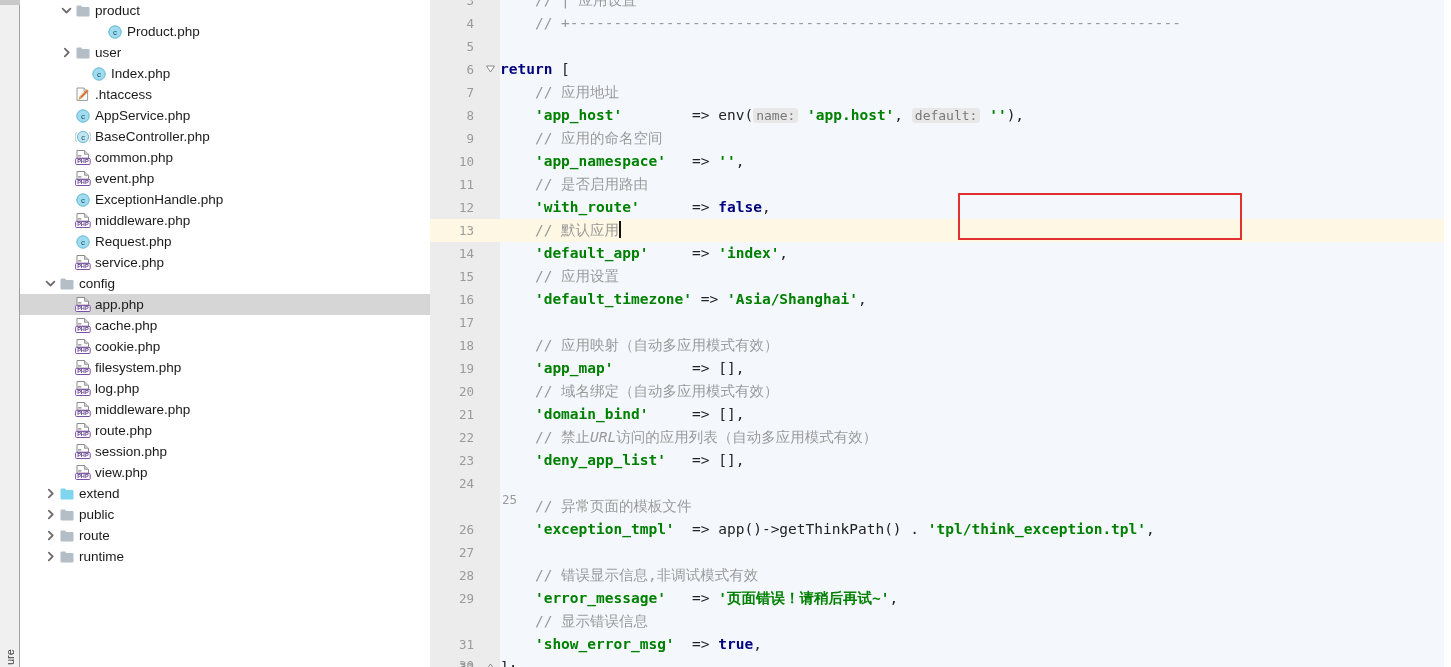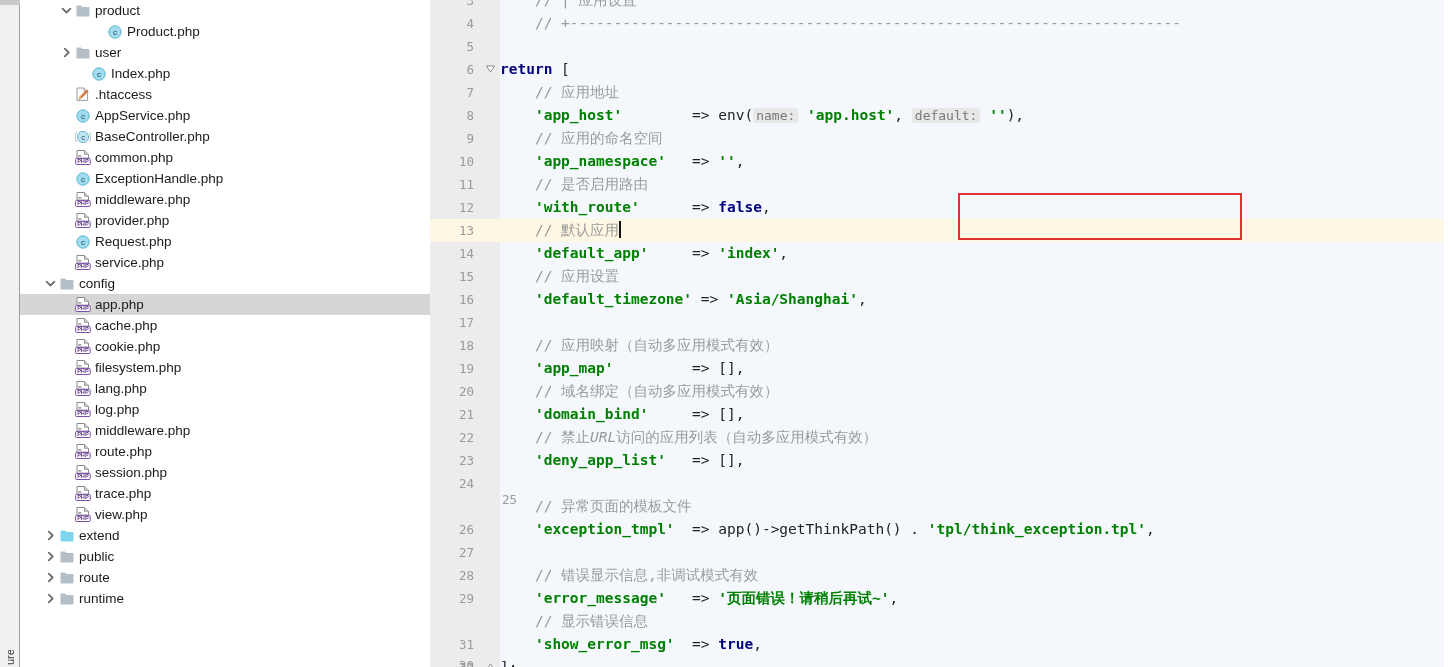--- a/index.html
+++ b/index.html
@@ -203,20 +203,33 @@
             <path d="M3.1 6.6 H6.4 V5.1 H3.1 Z" fill="#9a9a9a"></path>
             <rect x="0.6" y="8.4" width="14.6" height="6.1" rx="1" fill="#ffffff" stroke="#7b4fa8" stroke-width="1"></rect>
             <text x="7.9" y="13.3" font-size="5.6" font-family="Liberation Sans, sans-serif" font-weight="bold" text-anchor="middle" fill="#5b3c86">PHP</text>
           </svg>
         </span>
         <span class="lbl">common.php</span>
       </div>
       <div class="row">
         <span class="twist" style="margin-left: 38px;"></span>
         <span class="ico">
+          <svg width="16" height="15" viewBox="0 0 16 15">
+            <path d="M2 0.5 H9.5 L13.5 4.3 V8.2 H2 Z" fill="#ffffff" stroke="#8a8a8a" stroke-width="1"></path>
+            <path d="M9.5 0.5 V4.3 H13.5" fill="#cfcfcf" stroke="#8a8a8a" stroke-width="0.8"></path>
+            <path d="M3.1 6.6 H6.4 V5.1 H3.1 Z" fill="#9a9a9a"></path>
+            <rect x="0.6" y="8.4" width="14.6" height="6.1" rx="1" fill="#ffffff" stroke="#7b4fa8" stroke-width="1"></rect>
+            <text x="7.9" y="13.3" font-size="5.6" font-family="Liberation Sans, sans-serif" font-weight="bold" text-anchor="middle" fill="#5b3c86">PHP</text>
+          </svg>
+        </span>
+        <span class="lbl">event.php</span>
+      </div>
+      <div class="row">
+        <span class="twist" style="margin-left: 38px;"></span>
+        <span class="ico">
           <svg width="14" height="14" viewBox="0 0 14 14">
             <circle cx="7" cy="7" r="6.2" fill="#9fdcf0" stroke="#5fb5d4" stroke-width="1"></circle>
             <text x="7" y="10.2" font-size="8" font-family="Liberation Sans, sans-serif" text-anchor="middle" fill="#14485e">c</text>
           </svg>
         </span>
         <span class="lbl">ExceptionHandle.php</span>
       </div>
       <div class="row">
         <span class="twist" style="margin-left: 38px;"></span>
         <span class="ico">
@@ -226,33 +239,20 @@
             <path d="M3.1 6.6 H6.4 V5.1 H3.1 Z" fill="#9a9a9a"></path>
             <rect x="0.6" y="8.4" width="14.6" height="6.1" rx="1" fill="#ffffff" stroke="#7b4fa8" stroke-width="1"></rect>
             <text x="7.9" y="13.3" font-size="5.6" font-family="Liberation Sans, sans-serif" font-weight="bold" text-anchor="middle" fill="#5b3c86">PHP</text>
           </svg>
         </span>
         <span class="lbl">middleware.php</span>
       </div>
       <div class="row">
         <span class="twist" style="margin-left: 38px;"></span>
         <span class="ico">
-          <svg width="16" height="15" viewBox="0 0 16 15">
-            <path d="M2 0.5 H9.5 L13.5 4.3 V8.2 H2 Z" fill="#ffffff" stroke="#8a8a8a" stroke-width="1"></path>
-            <path d="M9.5 0.5 V4.3 H13.5" fill="#cfcfcf" stroke="#8a8a8a" stroke-width="0.8"></path>
-            <path d="M3.1 6.6 H6.4 V5.1 H3.1 Z" fill="#9a9a9a"></path>
-            <rect x="0.6" y="8.4" width="14.6" height="6.1" rx="1" fill="#ffffff" stroke="#7b4fa8" stroke-width="1"></rect>
-            <text x="7.9" y="13.3" font-size="5.6" font-family="Liberation Sans, sans-serif" font-weight="bold" text-anchor="middle" fill="#5b3c86">PHP</text>
-          </svg>
-        </span>
-        <span class="lbl">provider.php</span>
-      </div>
-      <div class="row">
-        <span class="twist" style="margin-left: 38px;"></span>
-        <span class="ico">
           <svg width="14" height="14" viewBox="0 0 14 14">
             <circle cx="7" cy="7" r="6.2" fill="#9fdcf0" stroke="#5fb5d4" stroke-width="1"></circle>
             <text x="7" y="10.2" font-size="8" font-family="Liberation Sans, sans-serif" text-anchor="middle" fill="#14485e">c</text>
           </svg>
         </span>
         <span class="lbl">Request.php</span>
       </div>
       <div class="row">
         <span class="twist" style="margin-left: 38px;"></span>
         <span class="ico">
@@ -335,33 +335,20 @@
         <span class="twist" style="margin-left: 38px;"></span>
         <span class="ico">
           <svg width="16" height="15" viewBox="0 0 16 15">
             <path d="M2 0.5 H9.5 L13.5 4.3 V8.2 H2 Z" fill="#ffffff" stroke="#8a8a8a" stroke-width="1"></path>
             <path d="M9.5 0.5 V4.3 H13.5" fill="#cfcfcf" stroke="#8a8a8a" stroke-width="0.8"></path>
             <path d="M3.1 6.6 H6.4 V5.1 H3.1 Z" fill="#9a9a9a"></path>
             <rect x="0.6" y="8.4" width="14.6" height="6.1" rx="1" fill="#ffffff" stroke="#7b4fa8" stroke-width="1"></rect>
             <text x="7.9" y="13.3" font-size="5.6" font-family="Liberation Sans, sans-serif" font-weight="bold" text-anchor="middle" fill="#5b3c86">PHP</text>
           </svg>
         </span>
-        <span class="lbl">lang.php</span>
-      </div>
-      <div class="row">
-        <span class="twist" style="margin-left: 38px;"></span>
-        <span class="ico">
-          <svg width="16" height="15" viewBox="0 0 16 15">
-            <path d="M2 0.5 H9.5 L13.5 4.3 V8.2 H2 Z" fill="#ffffff" stroke="#8a8a8a" stroke-width="1"></path>
-            <path d="M9.5 0.5 V4.3 H13.5" fill="#cfcfcf" stroke="#8a8a8a" stroke-width="0.8"></path>
-            <path d="M3.1 6.6 H6.4 V5.1 H3.1 Z" fill="#9a9a9a"></path>
-            <rect x="0.6" y="8.4" width="14.6" height="6.1" rx="1" fill="#ffffff" stroke="#7b4fa8" stroke-width="1"></rect>
-            <text x="7.9" y="13.3" font-size="5.6" font-family="Liberation Sans, sans-serif" font-weight="bold" text-anchor="middle" fill="#5b3c86">PHP</text>
-          </svg>
-        </span>
         <span class="lbl">log.php</span>
       </div>
       <div class="row">
         <span class="twist" style="margin-left: 38px;"></span>
         <span class="ico">
           <svg width="16" height="15" viewBox="0 0 16 15">
             <path d="M2 0.5 H9.5 L13.5 4.3 V8.2 H2 Z" fill="#ffffff" stroke="#8a8a8a" stroke-width="1"></path>
             <path d="M9.5 0.5 V4.3 H13.5" fill="#cfcfcf" stroke="#8a8a8a" stroke-width="0.8"></path>
             <path d="M3.1 6.6 H6.4 V5.1 H3.1 Z" fill="#9a9a9a"></path>
             <rect x="0.6" y="8.4" width="14.6" height="6.1" rx="1" fill="#ffffff" stroke="#7b4fa8" stroke-width="1"></rect>
@@ -388,33 +375,20 @@
         <span class="ico">
           <svg width="16" height="15" viewBox="0 0 16 15">
             <path d="M2 0.5 H9.5 L13.5 4.3 V8.2 H2 Z" fill="#ffffff" stroke="#8a8a8a" stroke-width="1"></path>
             <path d="M9.5 0.5 V4.3 H13.5" fill="#cfcfcf" stroke="#8a8a8a" stroke-width="0.8"></path>
             <path d="M3.1 6.6 H6.4 V5.1 H3.1 Z" fill="#9a9a9a"></path>
             <rect x="0.6" y="8.4" width="14.6" height="6.1" rx="1" fill="#ffffff" stroke="#7b4fa8" stroke-width="1"></rect>
             <text x="7.9" y="13.3" font-size="5.6" font-family="Liberation Sans, sans-serif" font-weight="bold" text-anchor="middle" fill="#5b3c86">PHP</text>
           </svg>
         </span>
         <span class="lbl">session.php</span>
-      </div>
-      <div class="row">
-        <span class="twist" style="margin-left: 38px;"></span>
-        <span class="ico">
-          <svg width="16" height="15" viewBox="0 0 16 15">
-            <path d="M2 0.5 H9.5 L13.5 4.3 V8.2 H2 Z" fill="#ffffff" stroke="#8a8a8a" stroke-width="1"></path>
-            <path d="M9.5 0.5 V4.3 H13.5" fill="#cfcfcf" stroke="#8a8a8a" stroke-width="0.8"></path>
-            <path d="M3.1 6.6 H6.4 V5.1 H3.1 Z" fill="#9a9a9a"></path>
-            <rect x="0.6" y="8.4" width="14.6" height="6.1" rx="1" fill="#ffffff" stroke="#7b4fa8" stroke-width="1"></rect>
-            <text x="7.9" y="13.3" font-size="5.6" font-family="Liberation Sans, sans-serif" font-weight="bold" text-anchor="middle" fill="#5b3c86">PHP</text>
-          </svg>
-        </span>
-        <span class="lbl">trace.php</span>
       </div>
       <div class="row">
         <span class="twist" style="margin-left: 38px;"></span>
         <span class="ico">
           <svg width="16" height="15" viewBox="0 0 16 15">
             <path d="M2 0.5 H9.5 L13.5 4.3 V8.2 H2 Z" fill="#ffffff" stroke="#8a8a8a" stroke-width="1"></path>
             <path d="M9.5 0.5 V4.3 H13.5" fill="#cfcfcf" stroke="#8a8a8a" stroke-width="0.8"></path>
             <path d="M3.1 6.6 H6.4 V5.1 H3.1 Z" fill="#9a9a9a"></path>
             <rect x="0.6" y="8.4" width="14.6" height="6.1" rx="1" fill="#ffffff" stroke="#7b4fa8" stroke-width="1"></rect>
             <text x="7.9" y="13.3" font-size="5.6" font-family="Liberation Sans, sans-serif" font-weight="bold" text-anchor="middle" fill="#5b3c86">PHP</text>

